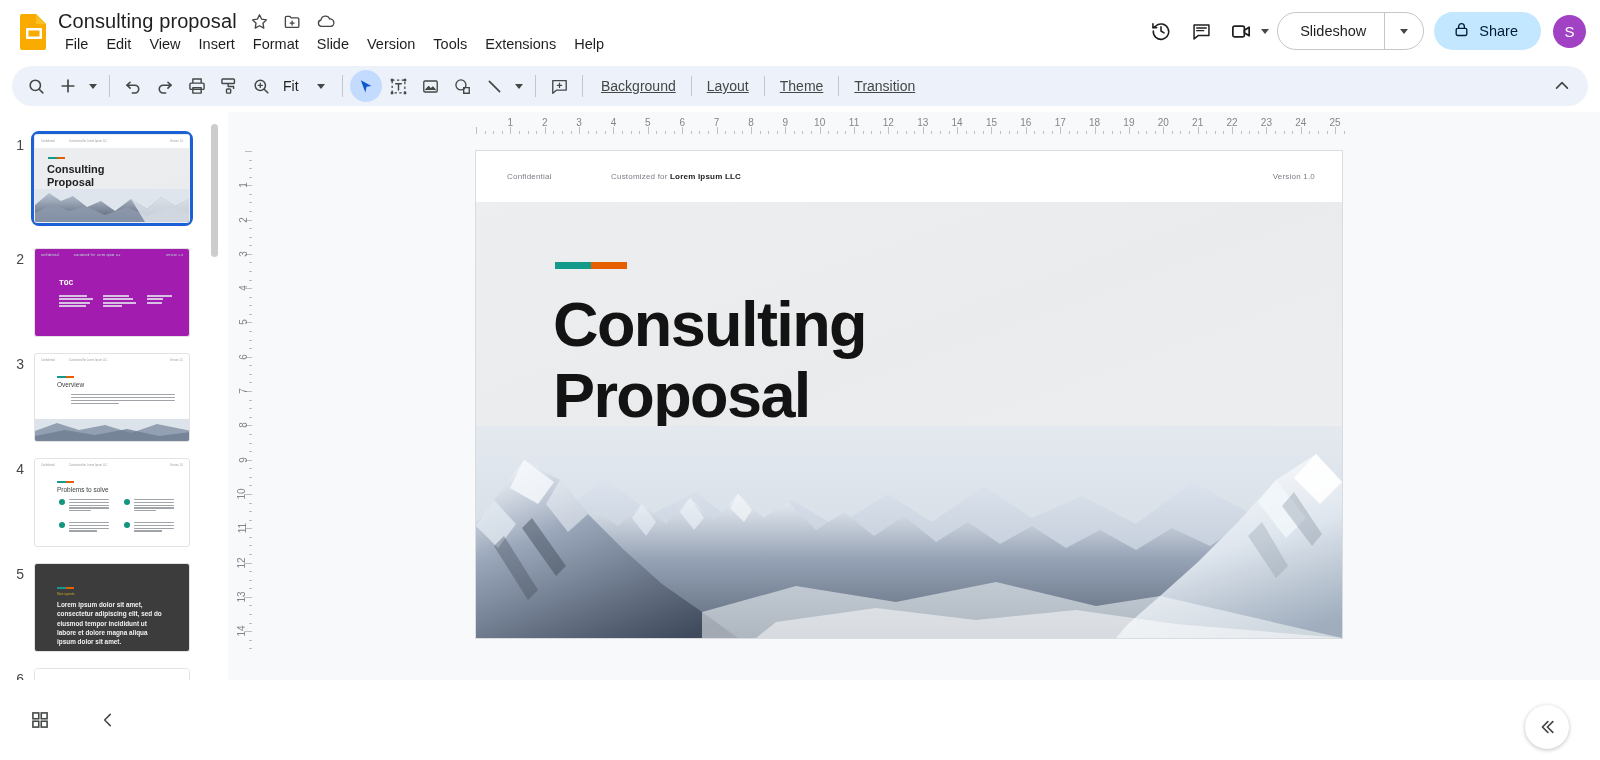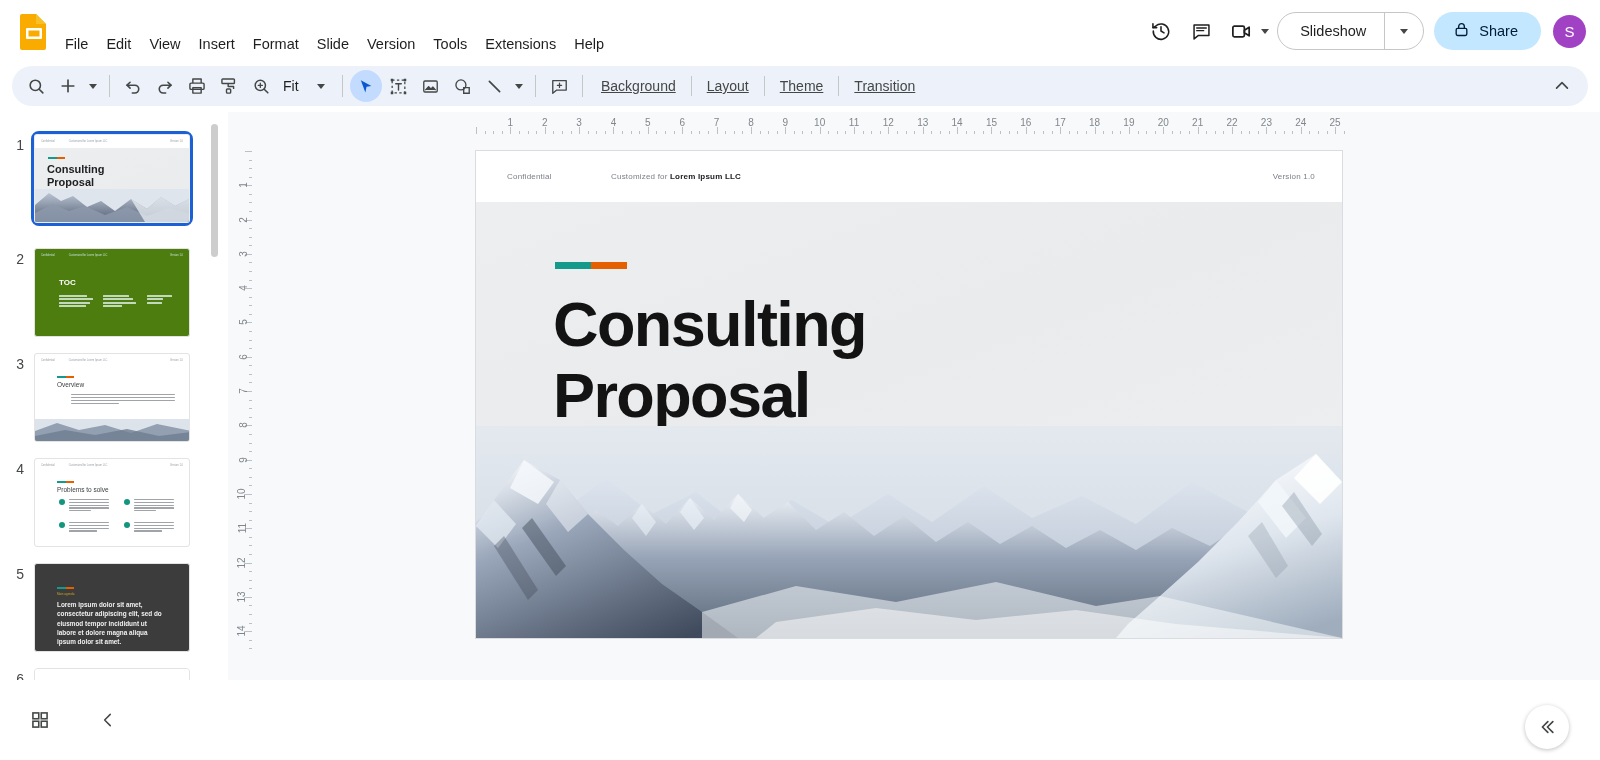--- a/index.html
+++ b/index.html
@@ -175,20 +175,39 @@
   <div class="header">
     <div class="doc-icon">
       <svg width="32" height="40" viewBox="0 0 32 40">
         <path d="M4 2h14l10 10v24a2 2 0 0 1-2 2H4a2 2 0 0 1-2-2V4a2 2 0 0 1 2-2z" fill="#f9ab00"></path>
         <path d="M18 2l10 10h-10z" fill="#f6c026"></path>
         <rect x="8" y="16" width="16" height="11" rx="1" fill="#fff"></rect>
         <rect x="10.5" y="18.5" width="11" height="6" fill="#f9ab00"></rect>
       </svg>
     </div>
 
+    <div class="title-row">
+      <span class="doc-title">Consulting proposal</span>
+      <span class="hicon">
+        <svg width="19" height="19" viewBox="0 0 24 24" fill="none" stroke="currentColor" stroke-width="1.7" stroke-linejoin="round">
+          <path d="M12 3.5l2.7 5.6 6.1.85-4.45 4.25 1.08 6.05L12 17.4l-5.43 2.85 1.08-6.05L3.2 9.95l6.1-.85z"></path>
+        </svg>
+      </span>
+      <span class="hicon">
+        <svg width="19" height="19" viewBox="0 0 24 24" fill="none" stroke="currentColor" stroke-width="1.7" stroke-linejoin="round">
+          <path d="M3 7a1.5 1.5 0 0 1 1.5-1.5h4.2l1.8 2h8A1.5 1.5 0 0 1 20 9v9a1.5 1.5 0 0 1-1.5 1.5h-14A1.5 1.5 0 0 1 3 18z"></path>
+          <path d="M11.5 11.5v5M9 14h5" stroke-linecap="round"></path>
+        </svg>
+      </span>
+      <span class="hicon">
+        <svg width="20" height="20" viewBox="0 0 24 24" fill="none" stroke="currentColor" stroke-width="1.6" stroke-linejoin="round">
+          <path d="M6.5 18.5A3.9 3.9 0 0 1 6 10.8a5.4 5.4 0 0 1 10.4-1.2A3.9 3.9 0 0 1 17.6 18.5z"></path>
+        </svg>
+      </span>
+    </div>
 
     <div class="menubar">
       <div class="menu-item">File</div>
       <div class="menu-item">Edit</div>
       <div class="menu-item">View</div>
       <div class="menu-item">Insert</div>
       <div class="menu-item">Format</div>
       <div class="menu-item">Slide</div>
       <div class="menu-item">Version</div>
       <div class="menu-item">Tools</div>
@@ -390,21 +409,21 @@
               <path d="M96 10 L112 20 L126 8 L140 17 L156 9 L156 33 L110 33 Z" fill="#e8edf3" opacity=".75"></path>
             </svg>
           </div>
         </div>
       </div>
     </div>
 
     <div class="slide-row" style="top:136px;">
       <div class="slide-num">2</div>
       <div class="thumb-wrap">
-        <div class="thumb" style="background:#4d7c0f;">
+        <div class="thumb" style="background:#a21caf;font-family:Liberation Mono, monospace;">
           <div class="t-head">
             <span class="t-conf" style="color:#bfe4dc;">Confidential</span>
             <span class="t-cust" style="color:#bfe4dc;">Customized for Lorem Ipsum LLC</span>
             <span class="t-ver" style="color:#bfe4dc;">Version 1.0</span>
           </div>
           <div class="t-title" style="left:24px;top:29px;font-size:8px;color:#fff;">TOC</div>
           <div class="lines" style="left:24px;top:46px;color:#eafaf6;">
             <i style="width:28px;height:1.8px;"></i>
               <i style="width:34px;height:1.8px;"></i>
               <i style="width:31px;height:1.8px;"></i>

